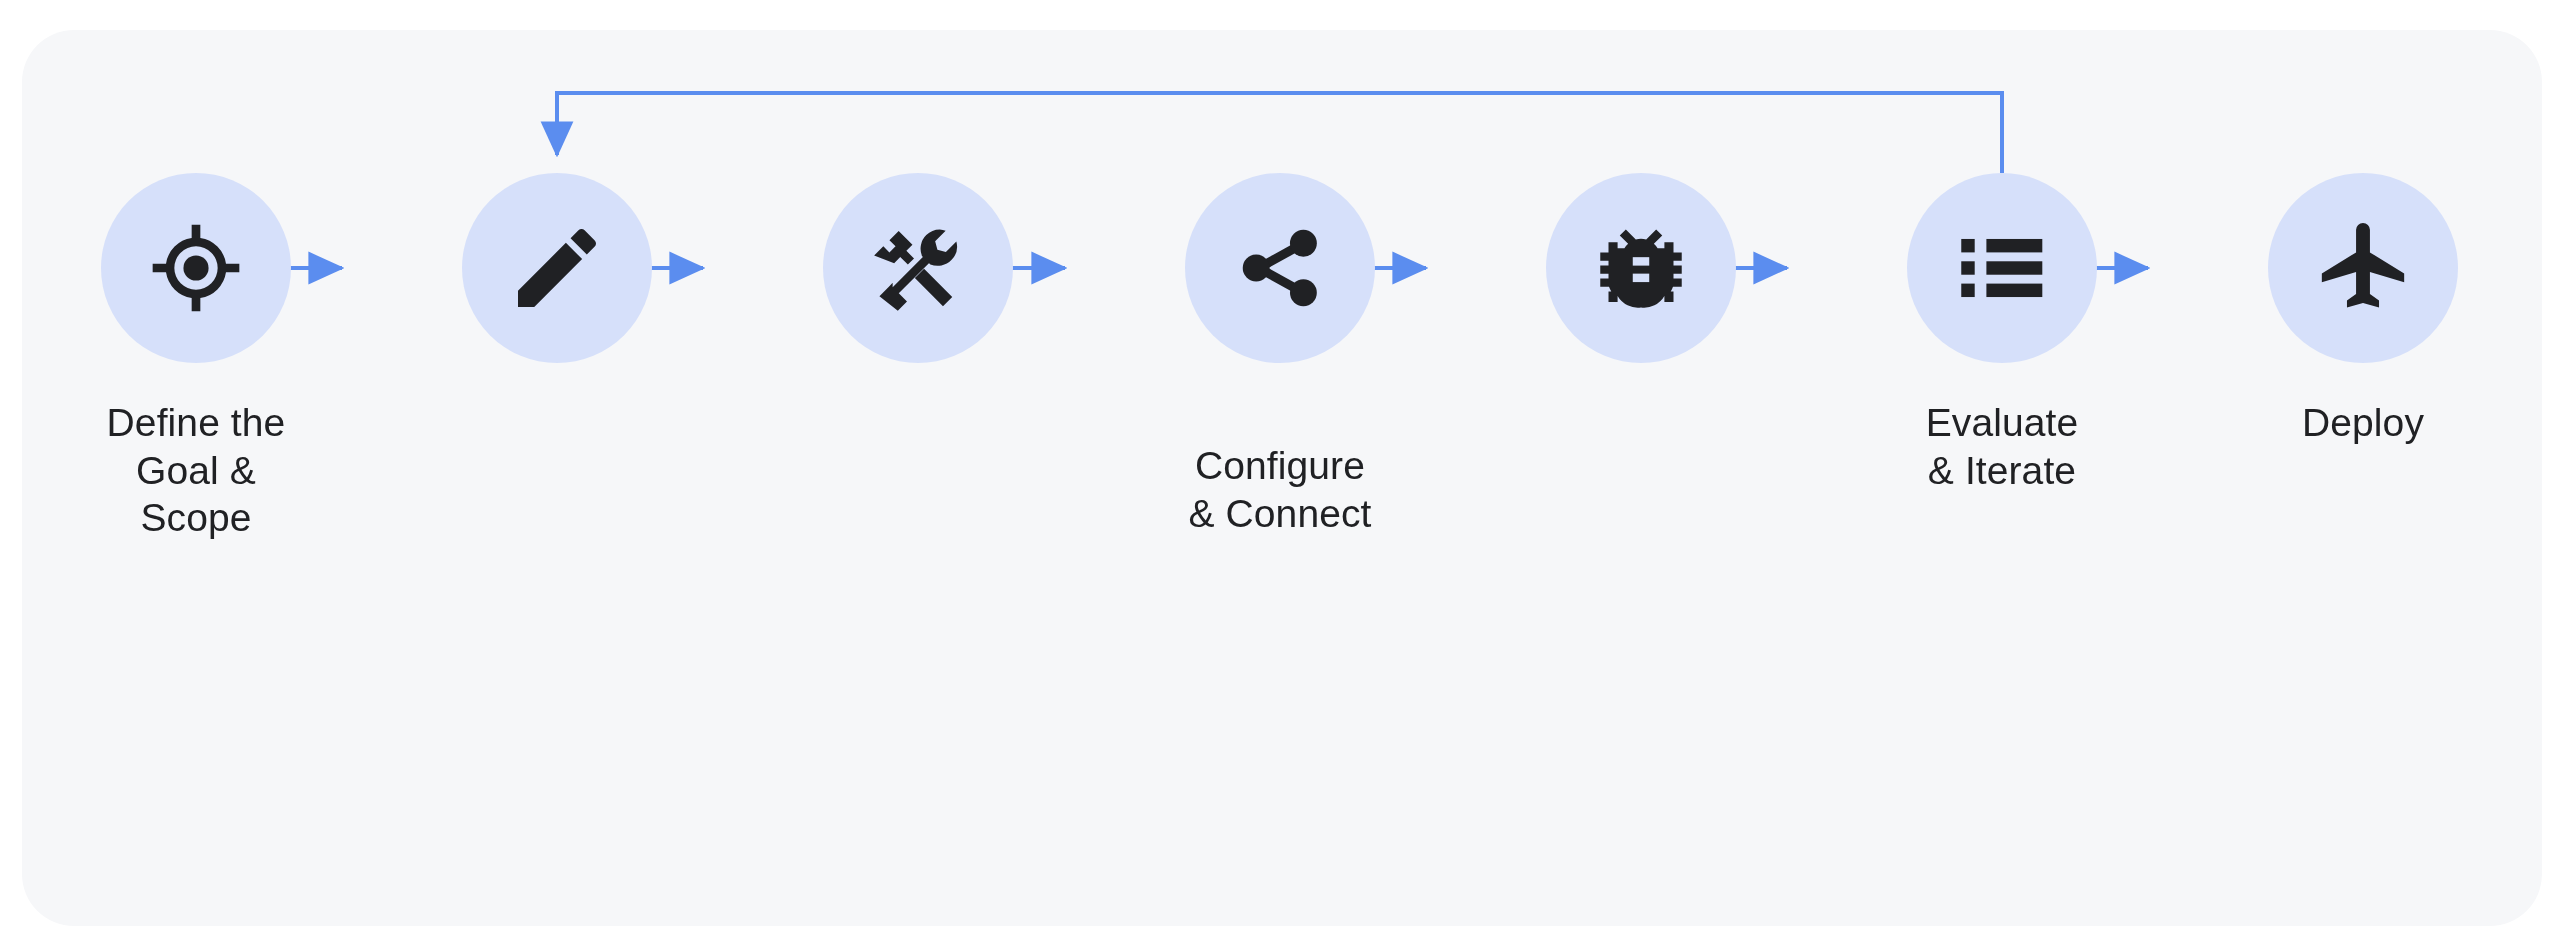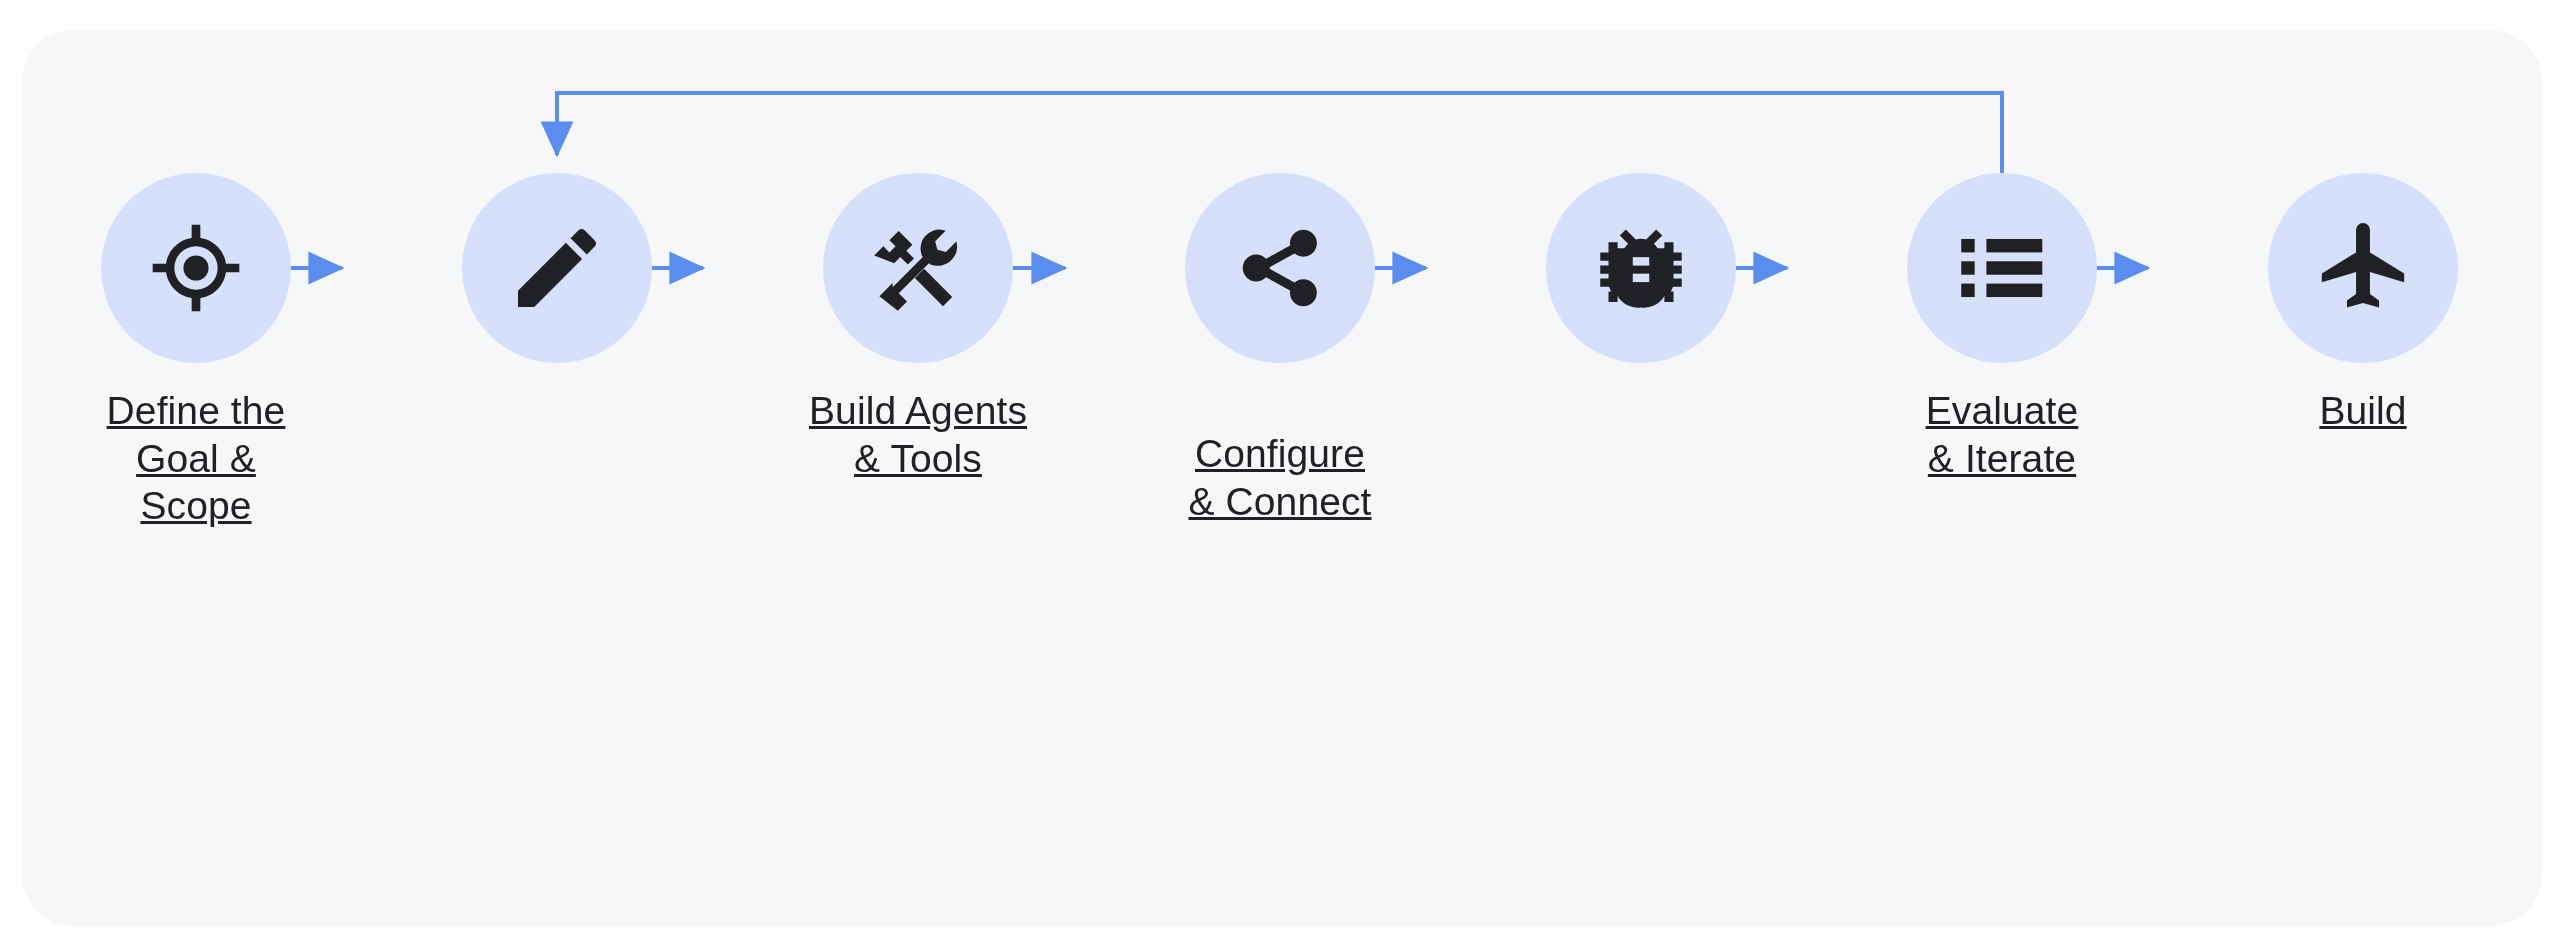--- a/index.html
+++ b/index.html
@@ -53,29 +53,28 @@
     align-items: center;
     justify-content: center;
     flex: none;
   }
 
   .stage-circle svg {
     display: block;
   }
 
   .stage-label {
-    margin-top: 24px;
+    margin-top: 36px;
     text-align: center;
     font-size: 39px;
     line-height: 1.22;
     color: #202124;
     letter-spacing: 0.1px;
     white-space: pre-line;
     font-weight: 400;
-    text-decoration: underline;
   }
 
   
   #connectors {
     position: absolute;
     left: 0;
     top: 0;
     width: 2520px;
     height: 896px;
     pointer-events: none;
@@ -129,22 +128,20 @@
 
     <div class="stage" style="left:896px;">
       <div class="stage-circle">
         <svg width="104" height="104" viewBox="0 0 24 24" fill="#202124">
           <path d="M1.88 9.12 4 7l1.4 1.4 1.42-1.41L5.41 5.6 7.54 3.46l3.18 3.18-1.4 1.4 1.76 1.77-1.42 1.41L7.9 9.46 6.5 10.88 1.88 9.12Z"></path>
           <path d="M6.15 16.43 14.6 7.98l1.42 1.42-8.46 8.45 1.9 1.9-2.12 2.13L3.1 18.5l2.12-2.12 0.93-.95Z"></path>
           <path d="M17.03 3.1a4.45 4.45 0 0 0-3.12 1.3 4.44 4.44 0 0 0-.99 4.84l1.93 1.93a4.44 4.44 0 0 0 4.85-.99 4.45 4.45 0 0 0 1.15-4.3l-2.42 2.42-1.95-.52-.52-1.95 2.42-2.42a4.5 4.5 0 0 0-1.35-.31Z"></path>
           <path d="M13.4 12.2 19.9 18.7l-2.13 2.12-6.49-6.49 2.12-2.13Z"></path>
         </svg>
       </div>
-      <div class="stage-label">Build Agents
-&amp; Tools</div>
     </div>
 
     <div class="stage" style="left:1258px;gap:43px;">
       <div class="stage-circle">
         <svg width="104" height="104" viewBox="0 0 24 24" fill="none" stroke="#202124" stroke-width="2.1">
           <line x1="7.1" y1="12" x2="16.9" y2="6.6"></line>
           <line x1="7.1" y1="12" x2="16.9" y2="17.4"></line>
           <circle cx="6.5" cy="12" r="3.1" fill="#202124" stroke="none"></circle>
           <circle cx="17.4" cy="6.3" r="3.1" fill="#202124" stroke="none"></circle>
           <circle cx="17.4" cy="17.7" r="3.1" fill="#202124" stroke="none"></circle>
@@ -178,17 +175,17 @@
       <div class="stage-label">Evaluate
 &amp; Iterate</div>
     </div>
 
     <div class="stage" style="left:2341px;">
       <div class="stage-circle">
         <svg width="104" height="104" viewBox="0 0 24 24" fill="#202124">
           <path d="M21.5 15.3v-2.05L13.6 8.4V3.2a1.6 1.6 0 0 0-3.2 0v5.2L2.5 13.25v2.05l7.9-2.4v5.1l-2.1 1.52v1.58L12 20.05l3.7 1.05v-1.58l-2.1-1.52v-5.1l7.9 2.4Z"></path>
         </svg>
       </div>
-      <div class="stage-label">Build</div>
+      <div class="stage-label">Deploy</div>
     </div>
 
   </div>
 </div>
 
 </body></html>

